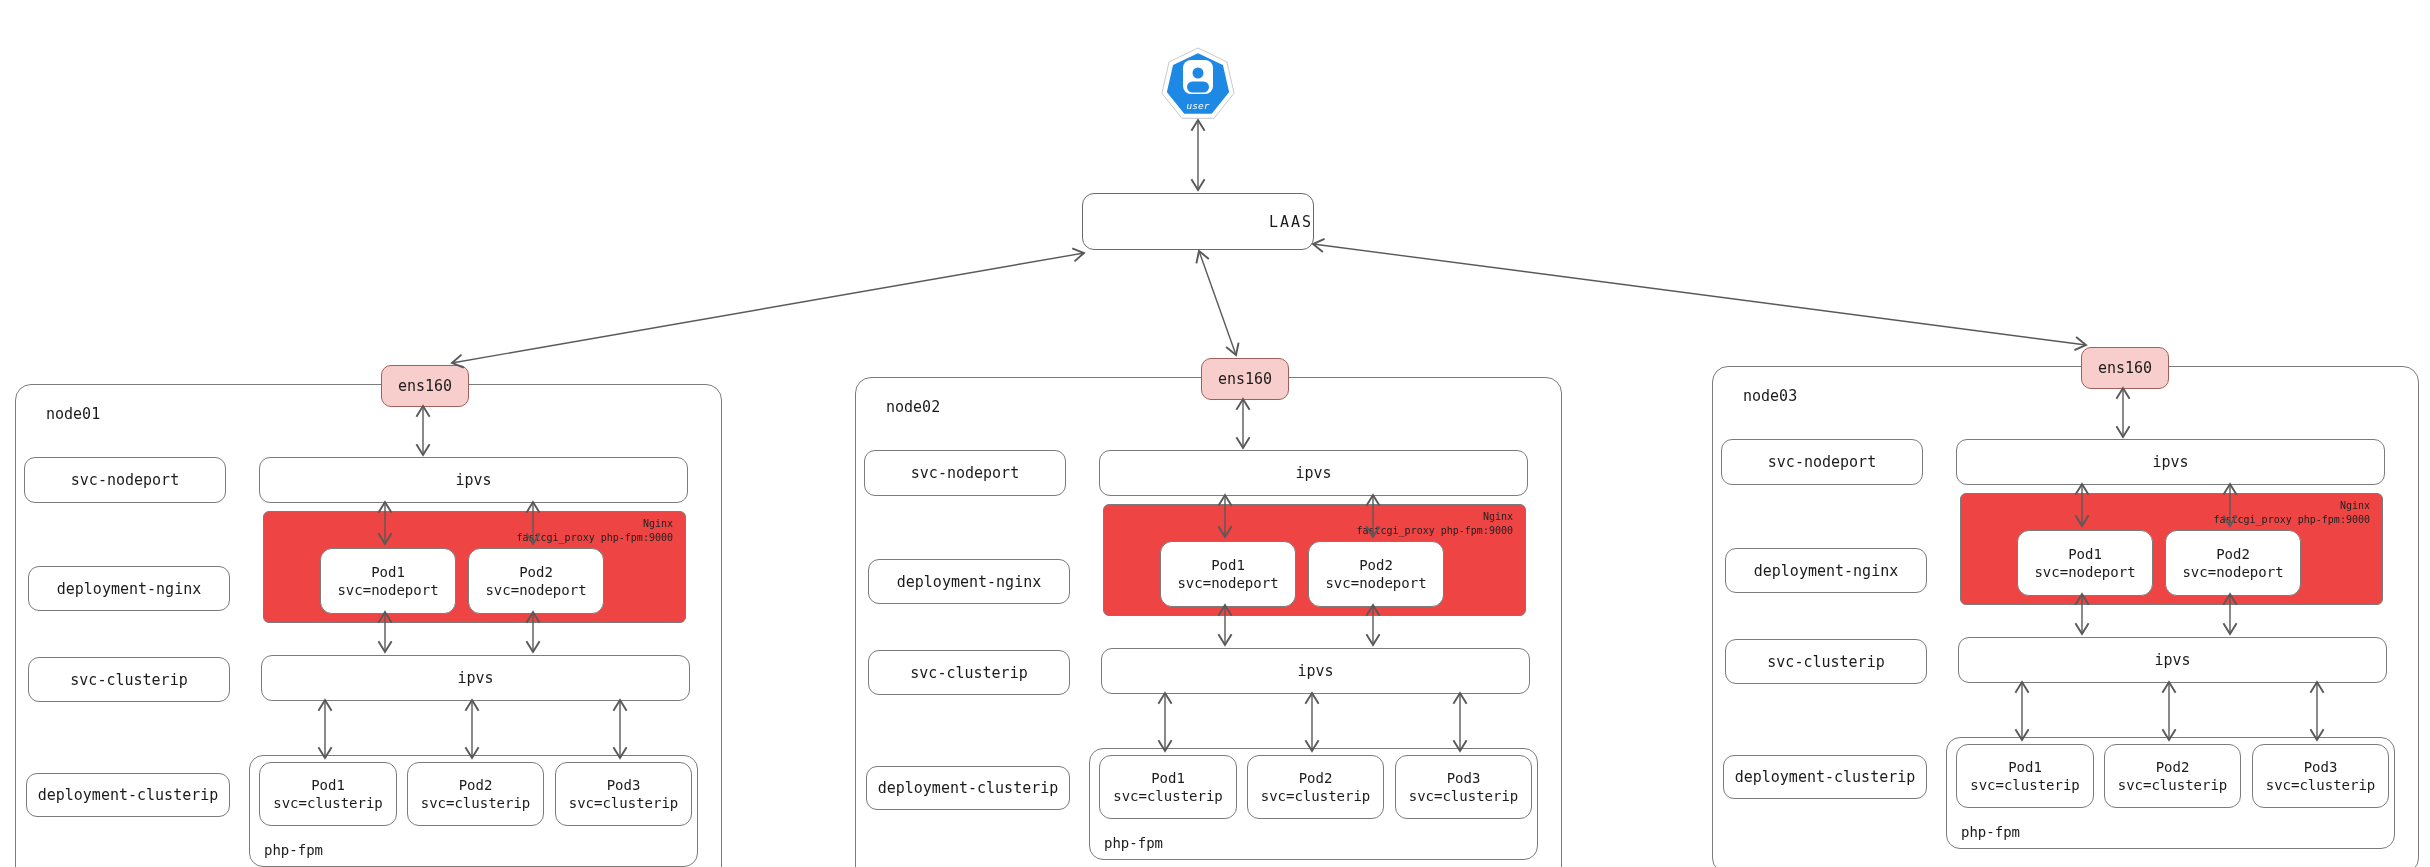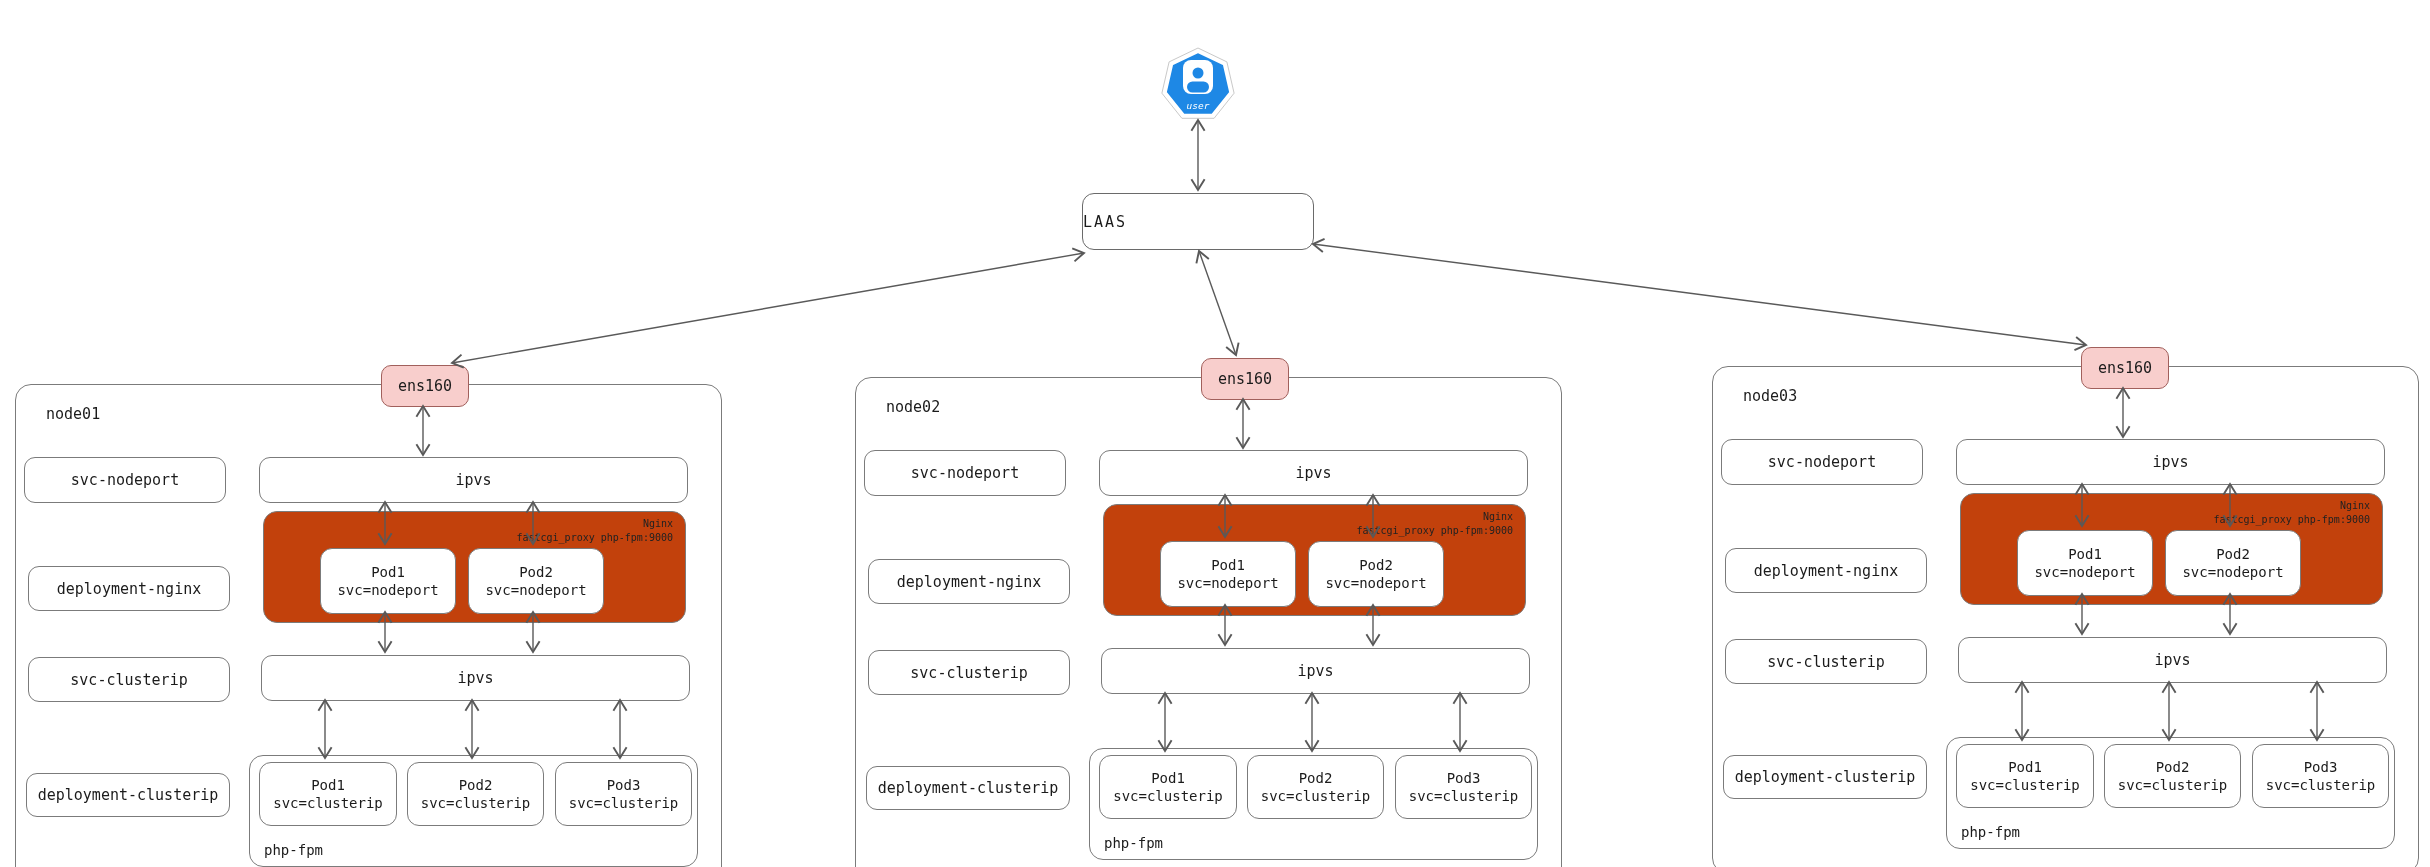--- a/index.html
+++ b/index.html
@@ -3,41 +3,41 @@
 <meta charset="utf-8">
 <style>
   html,body{margin:0;padding:0;background:#ffffff;}
   .canvas{position:relative;width:2430px;height:867px;background:#fff;
           font-family:"DejaVu Sans Mono",monospace;color:#1b1b1b;overflow:hidden;margin-top:32px;}
   svg.arrows{position:absolute;left:0;top:0;width:2430px;height:867px;z-index:6;pointer-events:none;}
   svg.userbadge{position:absolute;left:1150px;top:8px;z-index:4;}
 
   .laas{position:absolute;left:1082px;top:161px;width:230px;height:55px;background:#fff;
         border:1.6px solid #6a6a6a;border-radius:12px;display:flex;align-items:center;
-        justify-content:flex-start;font-size:15px;letter-spacing:2px;z-index:3;}
+        justify-content:flex-end;font-size:15px;letter-spacing:2px;z-index:3;}
 
   .node{position:absolute;width:705px;height:506px;border:1.4px solid #7b7b7b;border-radius:16px;background:#fff;}
   .n1{left:15px;top:352px;} .n2{left:855px;top:345px;} .n3{left:1712px;top:334px;}
   .ntitle{position:absolute;left:30px;top:20px;font-size:15px;}
 
   .ens{position:absolute;top:-20px;width:86px;height:40px;background:#f8cecc;border:1.6px solid #a1605c;
        border-radius:10px;display:flex;align-items:center;justify-content:center;font-size:15px;z-index:3;}
   .n1 .ens{left:365px;} .n2 .ens{left:345px;} .n3 .ens{left:368px;}
 
   .pill{position:absolute;border:1.3px solid #7b7b7b;border-radius:11px;background:#fff;
         display:flex;align-items:center;justify-content:center;font-size:15px;}
   .svc-np{left:8px;top:72px;width:200px;height:44px;}
   .ipvs-top{left:243px;top:72px;width:427px;height:44px;}
   .dep-nginx{left:12px;top:181px;width:200px;height:43px;}
   .svc-cip{left:12px;top:272px;width:200px;height:43px;}
   .ipvs-bot{left:245px;top:270px;width:427px;height:44px;}
   .dep-cip{left:10px;top:388px;width:202px;height:42px;}
 
   .nginx-box{position:absolute;left:247px;top:126px;width:421px;height:110px;
-             border:1.3px solid #7b7b7b;border-radius:14px;background:#c2410c;}
+             border:1.3px solid #7b7b7b;border-radius:6px;background:#ef4444;}
   .anno{position:absolute;right:12px;top:5px;font-size:10px;line-height:1.35;text-align:right;color:#222;}
 
   .pod{position:absolute;border:1.3px solid #7b7b7b;border-radius:12px;background:#fff;display:flex;
        flex-direction:column;align-items:center;justify-content:center;font-size:14px;line-height:1.3;text-align:center;}
   .nginx-box .p1{left:56px;top:36px;width:134px;height:64px;}
   .nginx-box .p2{left:204px;top:36px;width:134px;height:64px;}
 
   .php-box{position:absolute;left:233px;top:370px;width:447px;height:110px;
            border:1.3px solid #7b7b7b;border-radius:14px;background:#fff;}
   .php-box .q1{left:9px;top:6px;width:136px;height:62px;}

